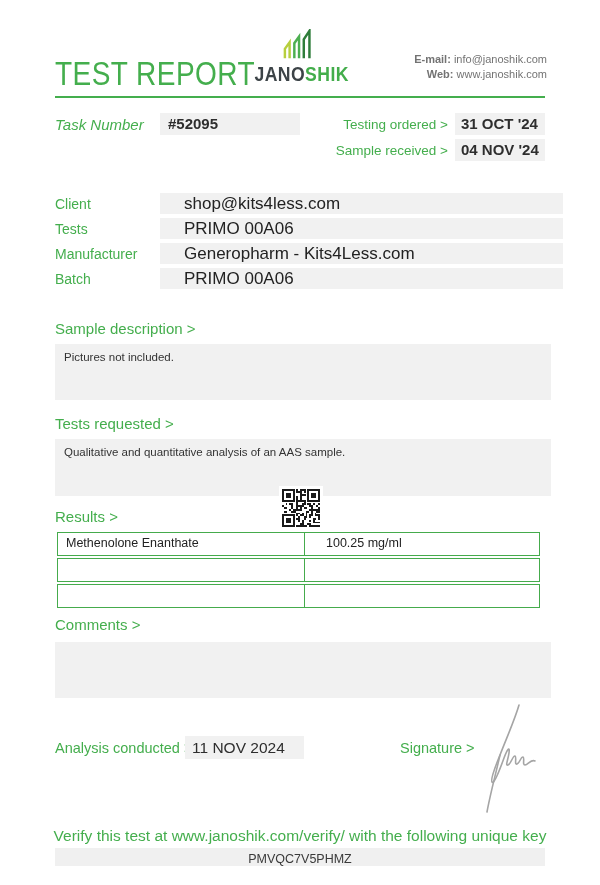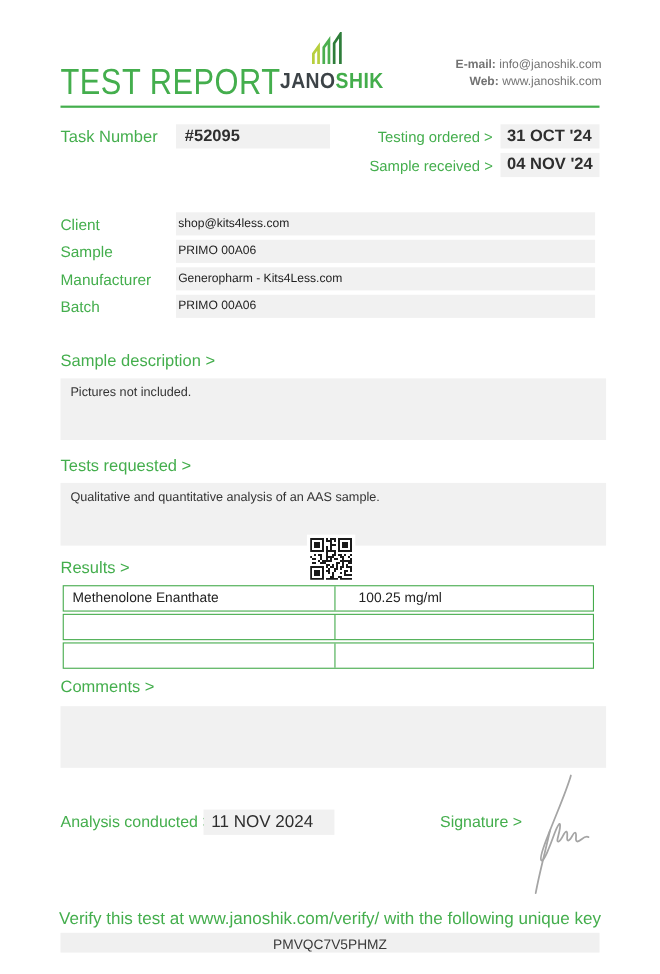--- a/index.html
+++ b/index.html
@@ -15,35 +15,35 @@
   .wordmark{display:inline-block;font-size:20px;font-weight:700;letter-spacing:.5px;
             transform:scaleX(.88);transform-origin:center;white-space:nowrap;}
   .wordmark .jano{color:#3c4347;}
   .wordmark .shik{color:#43ad4b;}
   .contact{position:absolute;right:53px;top:52px;text-align:right;font-size:11px;color:#737373;line-height:15px;}
   .contact .lbl{color:#737373;font-weight:bold;}
   .rule{position:absolute;left:55px;top:96px;width:490px;height:2px;background:var(--accent);}
 
   
   .green-label{color:var(--accent);}
-  .task-label{position:absolute;left:55px;top:116px;font-size:15px;}
+  .task-label{position:absolute;left:55px;top:116px;font-size:15px;font-style:italic;}
   .gray-box{background:var(--boxgray);color:var(--dark);}
   .task-box{position:absolute;left:160px;top:113px;width:132px;height:22px;line-height:22px;
             padding-left:8px;font-size:15px;font-weight:700;}
   .to-label{position:absolute;left:300px;top:117px;width:148px;text-align:right;font-size:13.5px;}
   .to-box{position:absolute;left:455px;top:113px;width:84px;height:22px;line-height:22px;
           padding-left:6px;font-size:15px;font-weight:700;white-space:nowrap;}
   .sr-label{position:absolute;left:300px;top:143px;width:148px;text-align:right;font-size:13.5px;}
   .sr-box{position:absolute;left:455px;top:139px;width:84px;height:22px;line-height:22px;
           padding-left:6px;font-size:15px;font-weight:700;white-space:nowrap;}
 
   
   .detail-label{position:absolute;left:55px;font-size:14px;}
   .detail-bar{position:absolute;left:160px;width:379px;height:21px;line-height:21px;
-              padding-left:2px;font-size:11px;color:#222;}
+              padding-left:24px;font-size:17px;color:#222;}
 
   
   .sec-head{position:absolute;left:55px;font-size:15px;color:var(--accent);}
   .sec-box{position:absolute;left:55px;width:478px;background:var(--boxgray);
            font-size:11.5px;color:#333;padding:7px 9px 0 9px;}
 
   
   .qr{position:absolute;left:279px;top:486px;width:44px;height:44px;background:#fff;
       display:flex;align-items:center;justify-content:center;}
   .rtable{position:absolute;left:57px;top:532px;width:483px;}
@@ -88,21 +88,21 @@
 
   <div class="task-label green-label">Task Number</div>
   <div class="task-box gray-box">#52095</div>
   <div class="to-label green-label">Testing ordered &gt;</div>
   <div class="to-box gray-box">31 OCT '24</div>
   <div class="sr-label green-label">Sample received &gt;</div>
   <div class="sr-box gray-box">04 NOV '24</div>
 
   <div class="detail-label green-label" style="top:196px">Client</div>
   <div class="detail-bar gray-box" style="top:193px">shop@kits4less.com</div>
-  <div class="detail-label green-label" style="top:221px">Sample</div>
+  <div class="detail-label green-label" style="top:221px">Tests</div>
   <div class="detail-bar gray-box" style="top:218px">PRIMO 00A06</div>
   <div class="detail-label green-label" style="top:246px">Manufacturer</div>
   <div class="detail-bar gray-box" style="top:243px">Generopharm - Kits4Less.com</div>
   <div class="detail-label green-label" style="top:271px">Batch</div>
   <div class="detail-bar gray-box" style="top:268px">PRIMO 00A06</div>
 
   <div class="sec-head" style="top:320px">Sample description &gt;</div>
   <div class="sec-box" style="top:344px;height:49px"><span>Pictures not included.</span></div>
 
   <div class="sec-head" style="top:415px">Tests requested &gt;</div>

